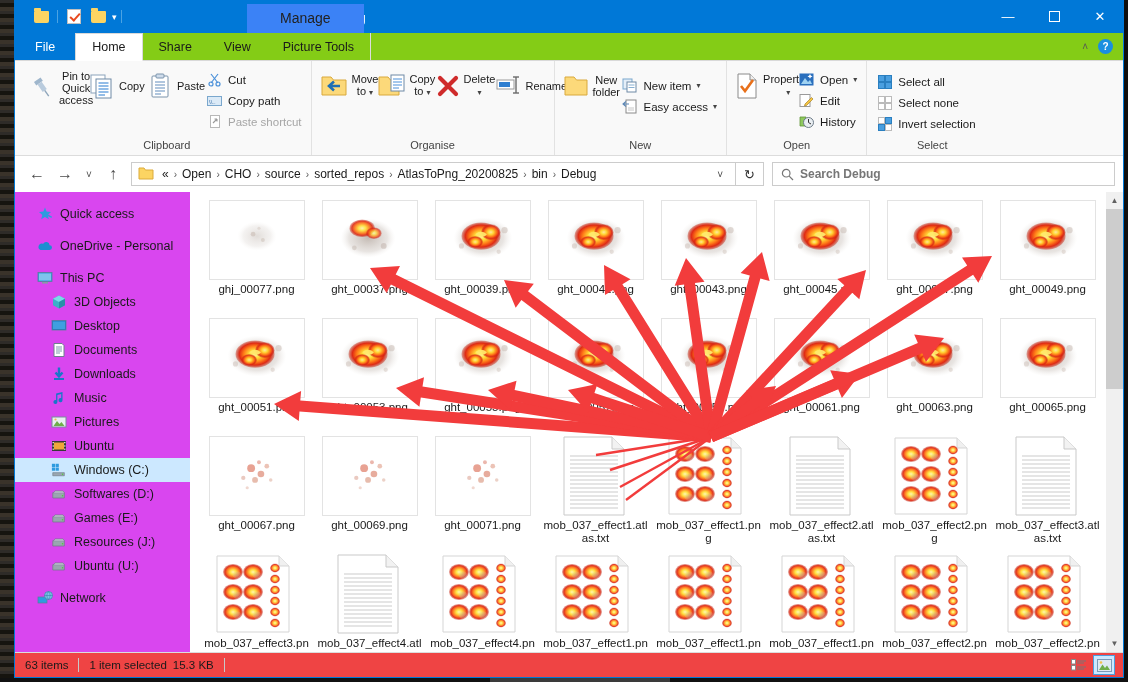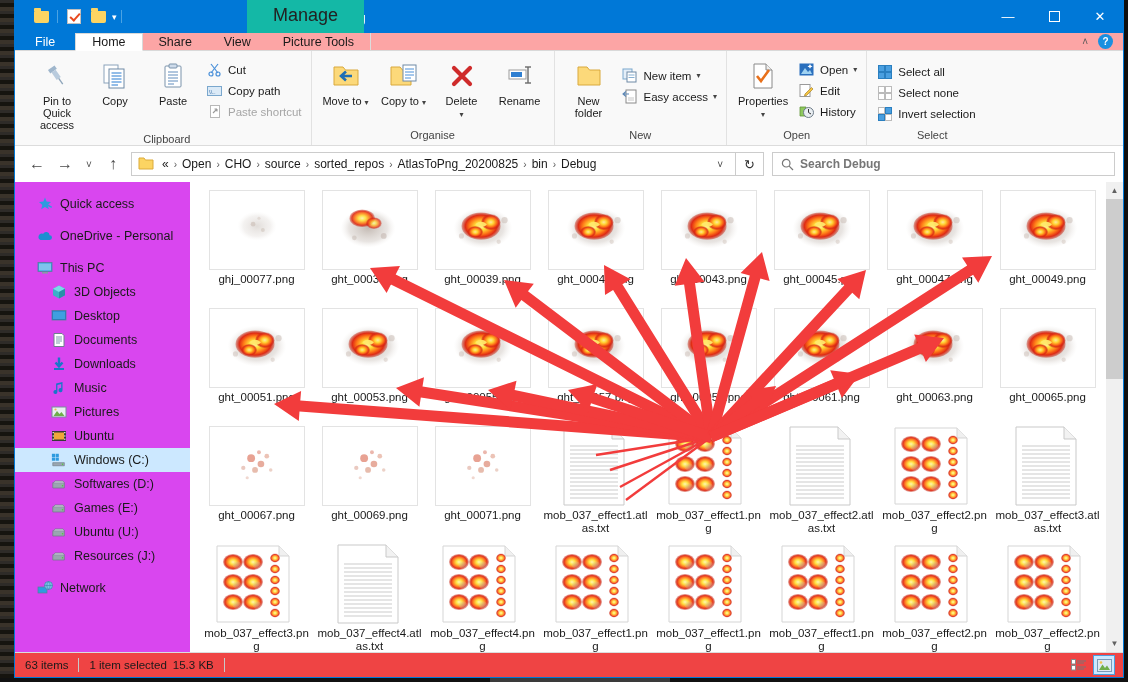--- a/index.html
+++ b/index.html
@@ -31,45 +31,45 @@
   .qat-ico { width:24px; height:30px; display:flex; align-items:center; justify-content:center; }
   .folder-mini { width:15px; height:12px; background:#fcd462; border-radius:1px 1px 2px 2px; position:relative;}
   .folder-mini:before { content:''; position:absolute; left:0; top:-3px; width:7px; height:3px; background:#fcd462; border-radius:1px 1px 0 0;}
   .qat-sep { width:1px; height:13px; background:#4ba3e3; margin:0 4px; }
   .qat-check { width:14px; height:15px; background:#fff; border:1px solid #c0c0c0; position:relative; }
   .qat-check:after { content:''; position:absolute; left:2px; top:3px; width:8px; height:4px;
                      border-left:2px solid #e8491f; border-bottom:2px solid #e8491f; transform:rotate(-48deg); }
   .qat-caret { color:#fff; font-size:9px; margin-left:2px; }
   .tabs-ctx { display:flex; align-items:flex-end; height:33px; margin-left:auto; margin-right:auto;
               position:absolute; left:232px; bottom:0; }
-  .ctx-tab { background:#14b8a6; color:#222; padding:6px 26px 7px; font-size:18px; }
+  .ctx-tab { background:#3b82f6; color:#222; padding:6px 33px 7px; font-size:14px; }
   .win-title { color:#fff; font-size:13px; padding:0 0 8px 22px; align-self:flex-end; }
   .wctrl { position:absolute; right:0; top:0; height:33px; display:flex; }
   .wbtn { width:46px; height:33px; display:flex; align-items:center; justify-content:center; color:#fff; font-size:13px; }
 
   
-  .ribbontabs { height:18px; background:#fca5a5; display:flex; align-items:stretch; position:relative; flex:none;
+  .ribbontabs { height:28px; background:#84cc16; display:flex; align-items:stretch; position:relative; flex:none;
                 border-bottom:1px solid #d9d9d9; }
   .rtab { padding:0 16px; display:flex; align-items:center; font-size:12.5px; color:#1a1a1a; }
   .rtab.file { background:#0078d7; color:#fff; padding:0 20px; }
   .rtab.active { border:1px solid #d9d9d9; border-bottom:1px solid #fff; margin-bottom:-1px; background:#fff; }
   .rtab.ctxlbl { color:#1a1a1a; border-right:1px solid #dcdcdc; }
   .rt-right { margin-left:auto; display:flex; align-items:center; gap:10px; padding-right:10px; }
   .chev { color:#555; font-size:10px; }
   .help-ico { width:15px; height:15px; border-radius:50%; background:#1a8fe0; color:#fff;
               font-size:10px; display:flex; align-items:center; justify-content:center; font-weight:bold; }
 
   
   .ribbon { height:95px; background:#f9f9f9; border-bottom:1px solid #dcdcdc; display:flex; flex:none;
             padding-left:8px; }
   .rgroup { display:flex; flex-direction:column; justify-content:space-between; border-right:1px solid #e2e2e2;
             padding:4px 6px 0; position:relative; }
   .rgroup-body { display:flex; align-items:flex-start; gap:2px; flex:1; padding-top:3px;}
   .rgroup-label { text-align:center; font-size:11px; color:#444; padding-bottom:4px; }
-  .bigbtn { width:56px; display:flex; flex-direction:column; align-items:center; gap:3px; padding:2px 1px;
+  .bigbtn { width:56px; display:flex; align-items:center; gap:3px; padding:2px 1px;
             font-size:11px; color:#1a1a1a; text-align:center; line-height:12px; }
   .bigbtn .ic { height:32px; display:flex; align-items:center; justify-content:center; }
   .smlist { display:flex; flex-direction:column; gap:2px; padding-top:2px; }
   .smbtn { display:flex; align-items:center; gap:5px; font-size:11.5px; color:#1a1a1a; padding:1px 3px; height:19px;}
   .smbtn .ic { width:17px; height:17px; display:flex; align-items:center; justify-content:center; }
   .caret-sm { font-size:8px; color:#444; }
   .dim { color:#a6a6a6; }
 
   
   .navrow { height:36px; background:#fff; display:flex; align-items:center; gap:0; padding:0 8px; flex:none; }
@@ -643,31 +643,31 @@
             <span>Games (E:)</span>
           </div>
           <div class="navitem l2">
             <span class="navico">
               <svg width="18" height="16" viewBox="0 0 18 16">
                 <path d="M2 6.5 h13 v6 H2z" fill="#9aa6b0" stroke="#6f7b86" stroke-width="0.8"></path>
                 <path d="M3 6.5 l1.5-2 h9 l1.5 2" fill="#bcc6ce" stroke="#6f7b86" stroke-width="0.7"></path>
                 <circle cx="13" cy="10" r="0.9" fill="#4cd137"></circle>
               </svg>
             </span>
-            <span>Ubuntu (U:)</span>
+            <span>Resources (J:)</span>
           </div>
           <div class="navitem l2">
             <span class="navico">
               <svg width="18" height="16" viewBox="0 0 18 16">
                 <path d="M2 6.5 h13 v6 H2z" fill="#9aa6b0" stroke="#6f7b86" stroke-width="0.8"></path>
                 <path d="M3 6.5 l1.5-2 h9 l1.5 2" fill="#bcc6ce" stroke="#6f7b86" stroke-width="0.7"></path>
                 <circle cx="13" cy="10" r="0.9" fill="#4cd137"></circle>
               </svg>
             </span>
-            <span>Resources (J:)</span>
+            <span>Ubuntu (U:)</span>
           </div>
           <div class="navitem gap">
             <span class="navico">
               <svg width="16" height="16" viewBox="0 0 16 16">
                 <rect x="1" y="7" width="9" height="6" fill="#2e9bdf" stroke="#5a7f99" stroke-width="0.7"></rect>
                 <circle cx="11.5" cy="5.5" r="4" fill="#79c7e8" stroke="#3a7fa8" stroke-width="0.7"></circle>
                 <path d="M7.5 5.5 h8 M11.5 1.6 a6 6 0 0 1 0 7.8 a6 6 0 0 1 0-7.8" fill="none" stroke="#3a7fa8" stroke-width="0.6"></path>
               </svg>
             </span>
             <span>Network</span>

